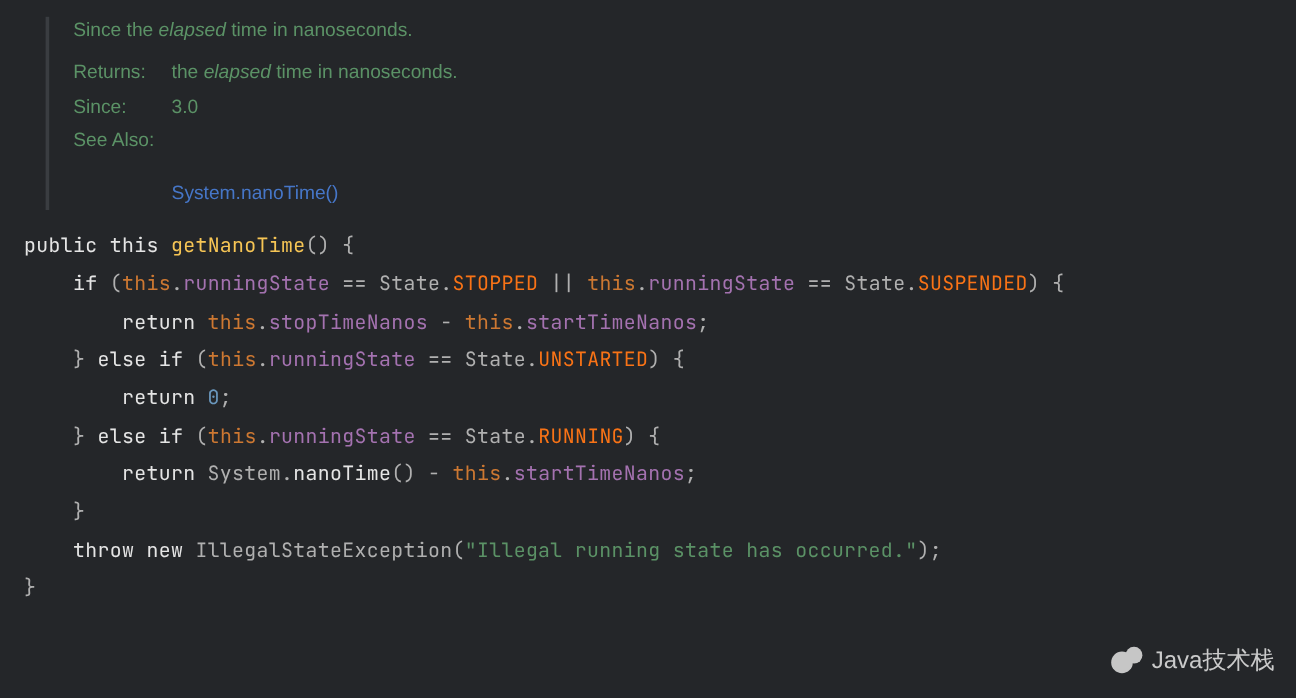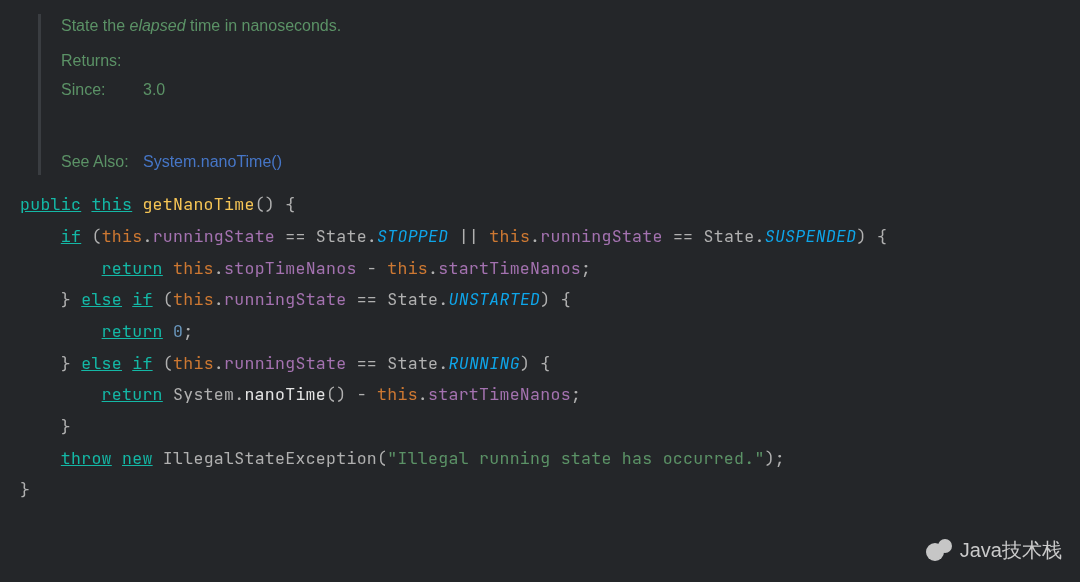--- a/index.html
+++ b/index.html
@@ -23,39 +23,39 @@
     border-left: 3px solid #3a3d41;
     padding: 0 0 0 20px;
     margin: 0 0 14px 18px;
     font-family: -apple-system, BlinkMacSystemFont, "Segoe UI", Helvetica, Arial, sans-serif;
     font-size: 16px;
     color: #5b9266;
     line-height: 1.55;
   }
   .doc p { margin-bottom: 10px; }
   .doc em { font-style: italic; }
-  .doc .kv { display: flex; margin-bottom: 4px; align-items: flex-end; }
+  .doc .kv { display: flex; margin-bottom: 4px; }
   .doc .kv .k { width: 82px; flex-shrink: 0; }
   .doc .link { color: #4676c7; margin-top: 44px; }
 
   
   pre.code {
     font-family: inherit;
     font-size: 16.5px;
     line-height: 1.92;
     white-space: pre;
     letter-spacing: 0.3px;
   }
 
-  .kw   { color: #14b8a6; text-decoration: underline; }           
+  .kw   { color: #e5e5e5; }           
   .fn   { color: #f6c555; }           
   .this { color: #cd7832; }           
   .mem  { color: #a472b0; }           
   .cls  { color: #b0b0b0; }
-  .enu  { color: #0ea5e9; font-style: italic; }  
+  .enu  { color: #f97316; }  
   .op   { color: #b0b0b0; }
   .pn   { color: #b0b0b0; }           
   .num  { color: #6a97bd; }           
   .stat { color:#e5e5e5; } 
   .str  { color: #5b9266; }           
 
   
   .watermark {
     position: absolute;
     right: 18px;
@@ -84,24 +84,27 @@
   .watermark .bubble::before { width: 18px; height: 18px; left: 0; top: 4px; }
   .watermark .bubble::after  { width: 14px; height: 14px; left: 12px; top: 0; }
 </style>
 </head>
 <body>
 
 <div class="wrap">
 
   <div class="doc">
     <p>
-      <span>State the </span><em>elapsed</em><span> time in nanoseconds.</span>
+      <span>Since the </span><em>elapsed</em><span> time in nanoseconds.</span>
     </p>
     <div class="kv">
       <span class="k">Returns:</span>
+      <span>
+        <span>the </span><em>elapsed</em><span> time in nanoseconds.</span>
+      </span>
     </div>
     <div class="kv">
       <span class="k">Since:</span>
       <span>3.0</span>
     </div>
     <div class="kv">
       <span class="k">See Also:</span>
       <span class="link">System.nanoTime()</span>
     </div>
   </div>

